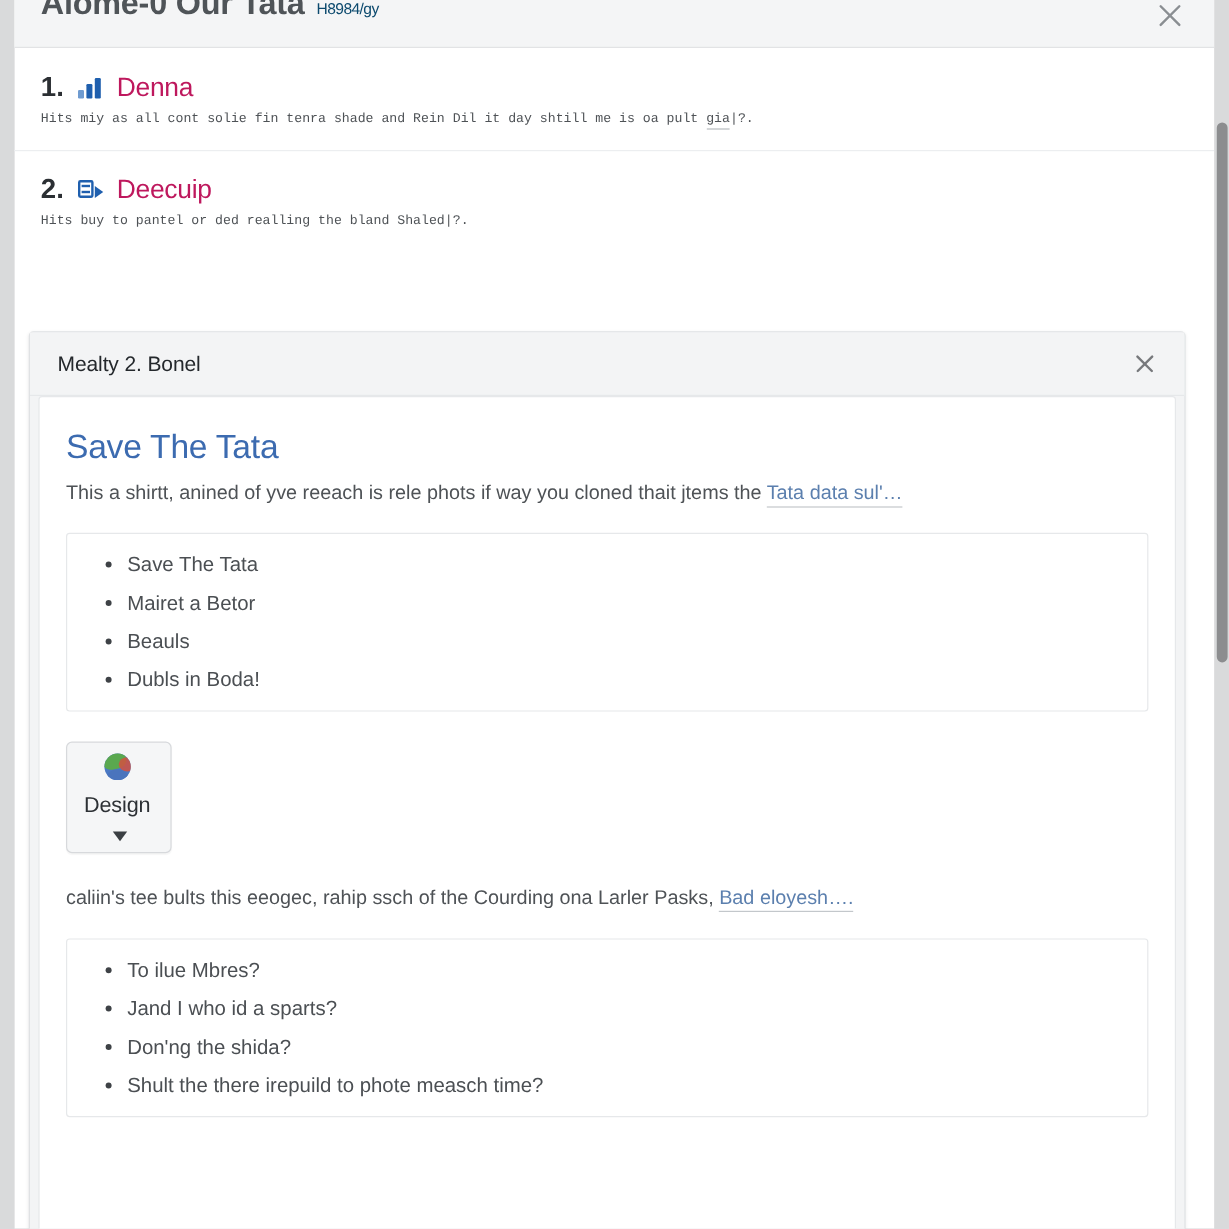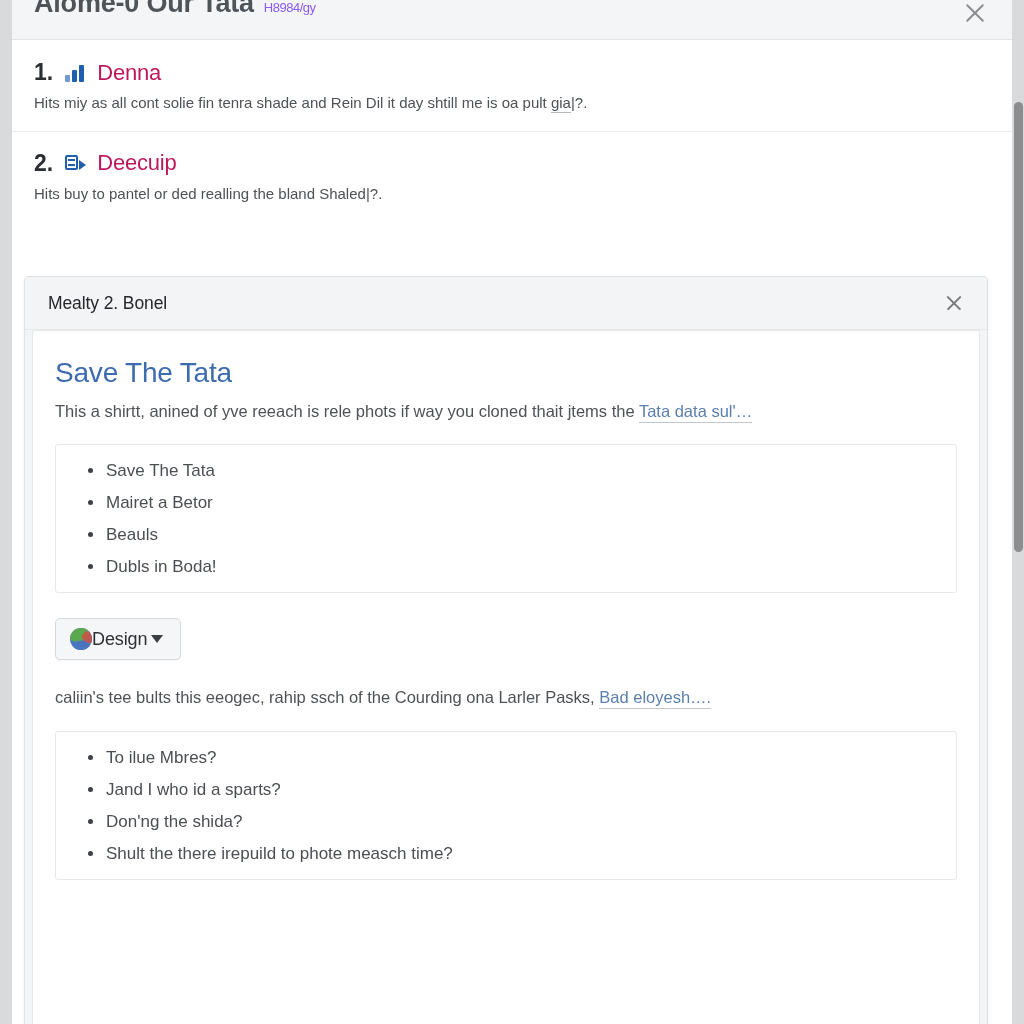--- a/index.html
+++ b/index.html
@@ -36,21 +36,21 @@
     left: 22px; top: -12px;
     font-size: 27px;
     font-weight: bold;
     color: #4f5458;
     white-space: nowrap;
     letter-spacing: -0.2px;
   }
   .top-title-sub {
     font-size: 13px;
     font-weight: normal;
-    color: #8b5cf6;
+    color: #0c4a6e;
     margin-left: 10px;
     letter-spacing: -0.5px;
   }
   .top-close {
     position: absolute;
     right: 20px; top: -4px;
     width: 34px; height: 34px;
     cursor: pointer;
   }
   .xmark {
@@ -90,24 +90,25 @@
     line-height: 1;
   }
   .num-title {
     font-size: 22px;
     font-weight: normal;
     color: #be185d;
     line-height: 1;
     letter-spacing: -0.2px;
   }
   .num-desc {
-    font-size: 15px;
+    font-size: 11px;
     color: #4e5256;
     line-height: 1.3;
     white-space: nowrap;
+    font-family: Liberation Mono, monospace;
   }
   .inline-link {
     color: #4e5256;
     border-bottom: 1px solid #b7bbbe;
     padding-bottom: 1px;
   }
 
   
   .ico { width: 22px; height: 20px; position: relative; flex: none; }
   .ico-bar span {
@@ -219,27 +220,29 @@
     left: 10px; top: 6px;
     width: 5px; height: 5px;
     background: #3e4246;
     border-radius: 50%;
   }
 
   
   .design-btn {
     display: inline-flex;
     align-items: center;
+    gap: 11px;
     margin: 25px 0 26px 0;
     padding: 9px 17px 9px 14px;
     background: #f5f6f7;
     border: 1px solid #d7d9dc;
     border-radius: 5px;
     cursor: pointer;
     box-shadow: 0 1px 1px rgba(0,0,0,.04);
+    flex-direction: column;
   }
   .design-label {
     font-size: 18px;
     color: #2d3135;
     letter-spacing: -0.1px;
   }
   .caret {
     width: 0; height: 0;
     border-left: 6.5px solid transparent;
     border-right: 6.5px solid transparent;

